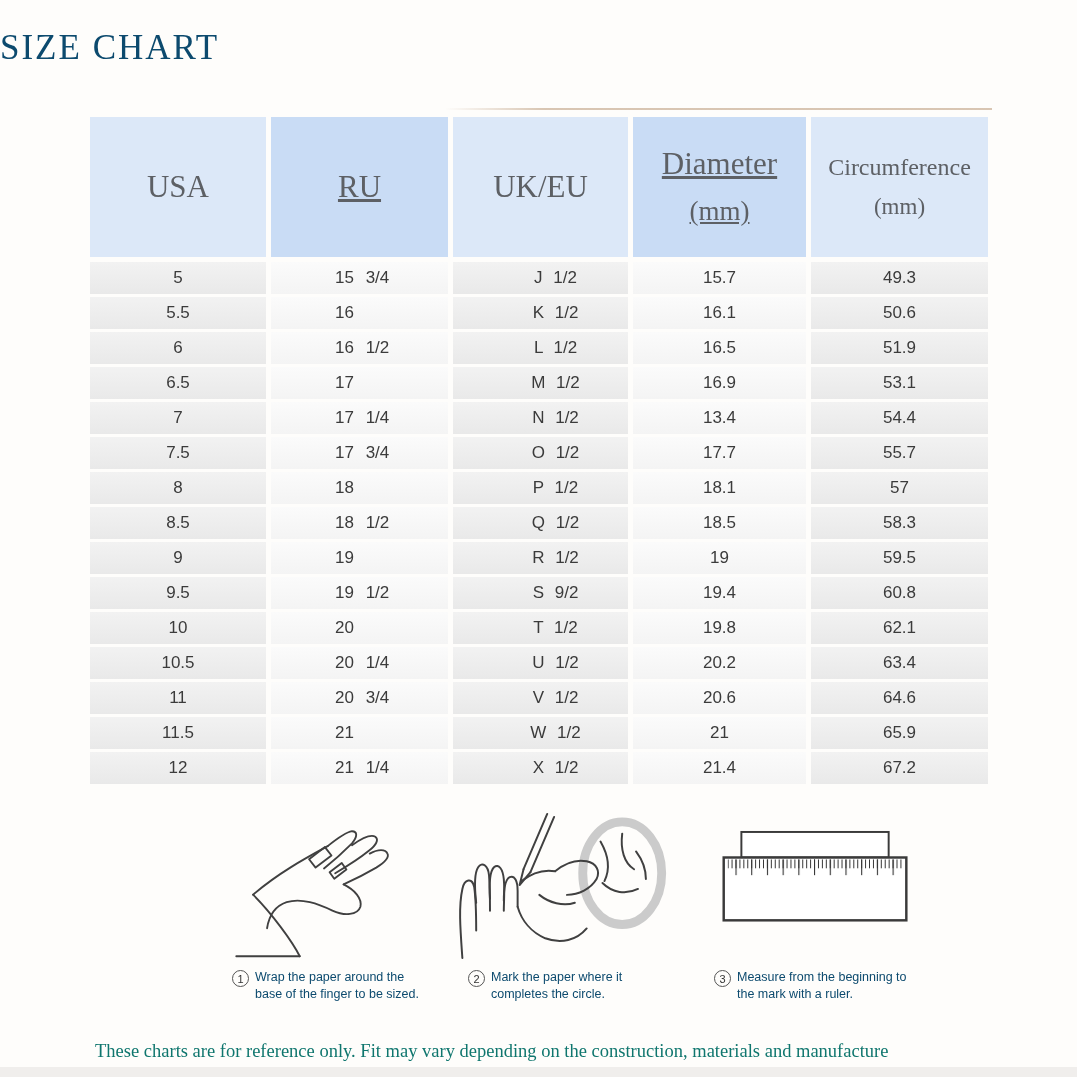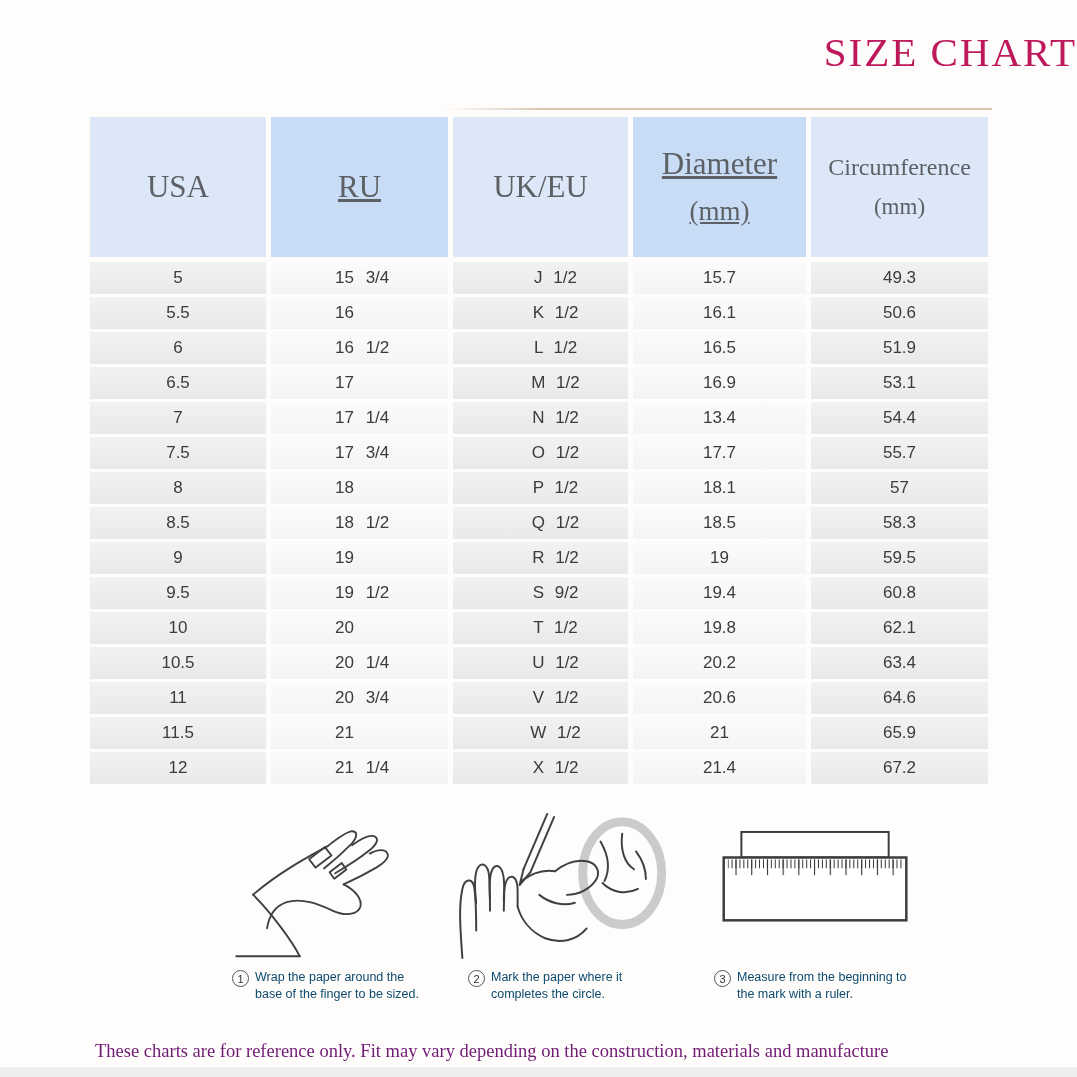--- a/index.html
+++ b/index.html
@@ -6,24 +6,24 @@
   html,body { width:1077px; height:1077px; }
   body {
     position:relative;
     background:#fefdfb;
     font-family:"Liberation Sans", sans-serif;
     overflow:hidden;
   }
 
   .page-title {
     position:absolute; top:28px; left:0; width:100%;
-    text-align:right;
+    text-align:left;
     font-family:"Liberation Serif", serif;
-    font-size:41px; letter-spacing:2px;
-    color:#be185d;
+    font-size:35px; letter-spacing:2px;
+    color:#0c4a6e;
   }
 
   .tan-line {
     position:absolute; top:108px; left:445px; width:547px; height:2px;
     background:linear-gradient(to right, rgba(210,188,166,0), rgba(210,188,166,.85) 18%, rgba(210,188,166,.85));
   }
 
   .size-table { position:absolute; top:117px; left:90px; width:898px; }
 
   .grid5 {
@@ -81,21 +81,21 @@
     flex:none; width:17px; height:17px;
     border:1px solid #555; border-radius:50%;
     font-size:11px; line-height:16px; text-align:center;
     color:#333; margin-right:6px; margin-top:1px;
   }
   .caption-text { font-size:12.5px; line-height:17px; color:#0c4a6e; }
 
   .disclaimer {
     position:absolute; top:1041px; left:95px;
     font-family:"Liberation Serif", serif;
-    font-size:18.5px; color:#701a75;
+    font-size:18.5px; color:#0f766e;
   }
 
   .bottom-band {
     position:absolute; bottom:0; left:0; width:100%; height:10px;
     background:#f0eeec;
   }
 
   svg.lineart { stroke:#404040; fill:none; stroke-width:2; stroke-linecap:round; stroke-linejoin:round; }
 </style>
 </head>

